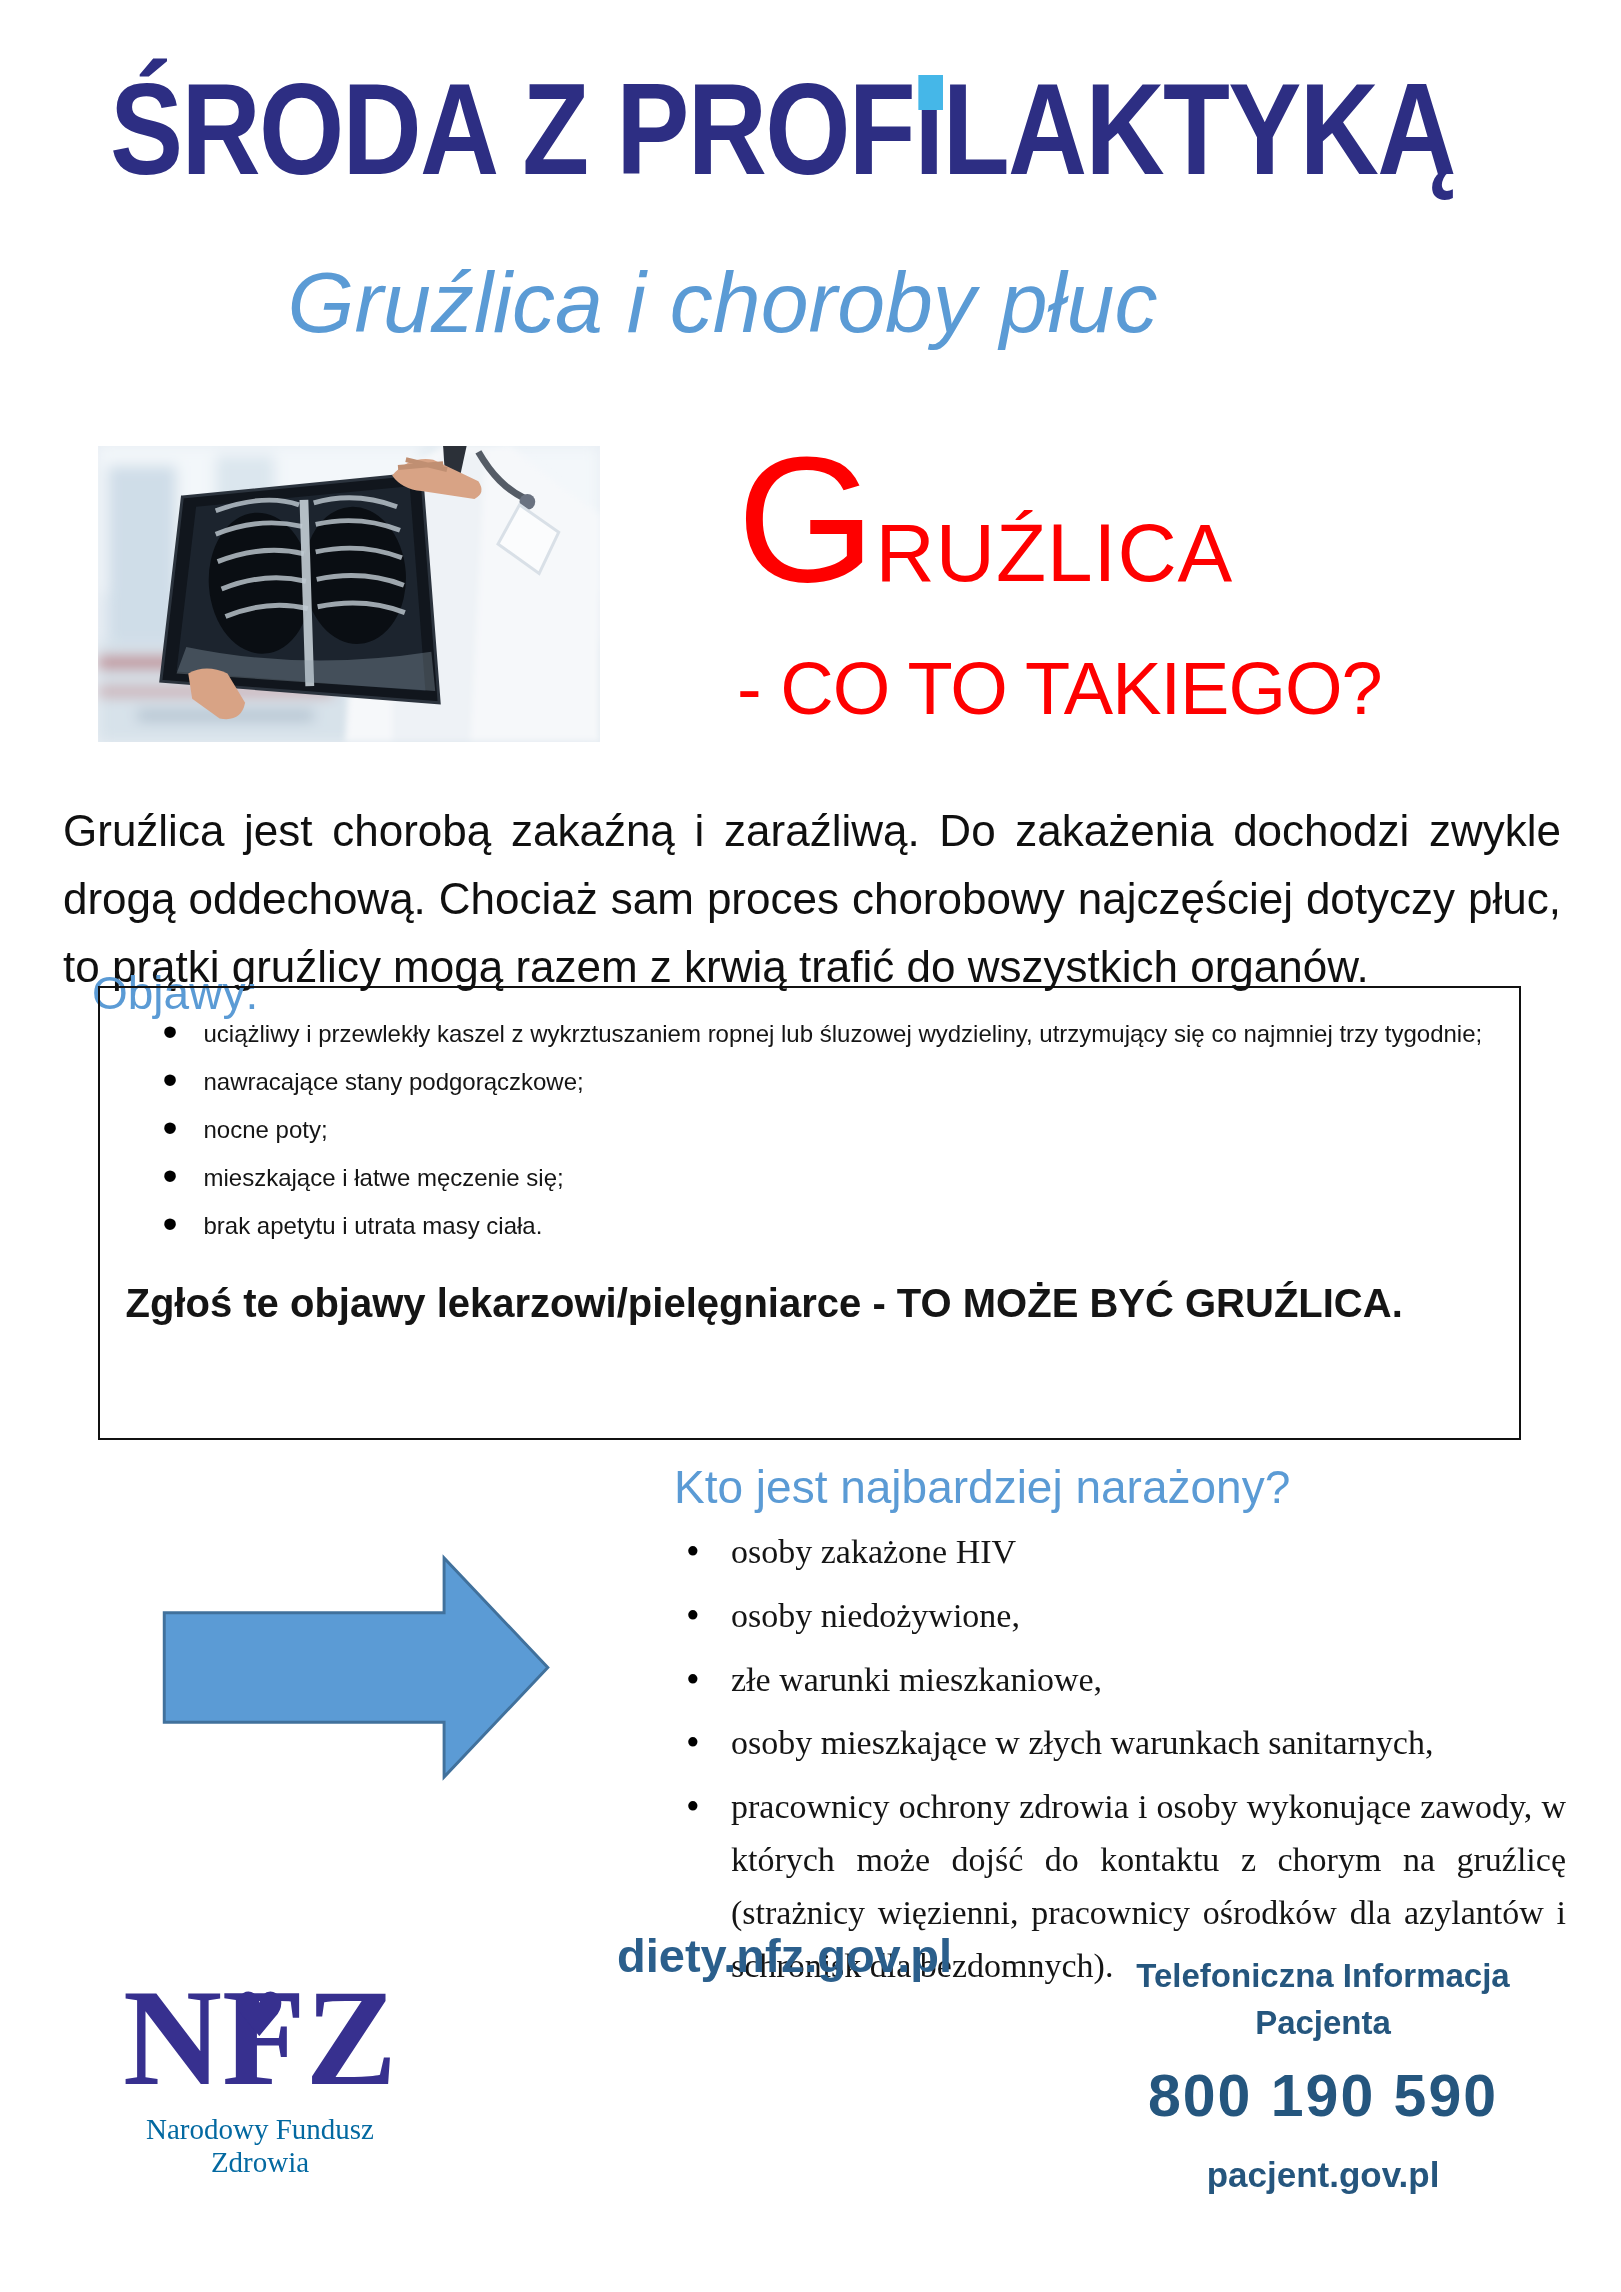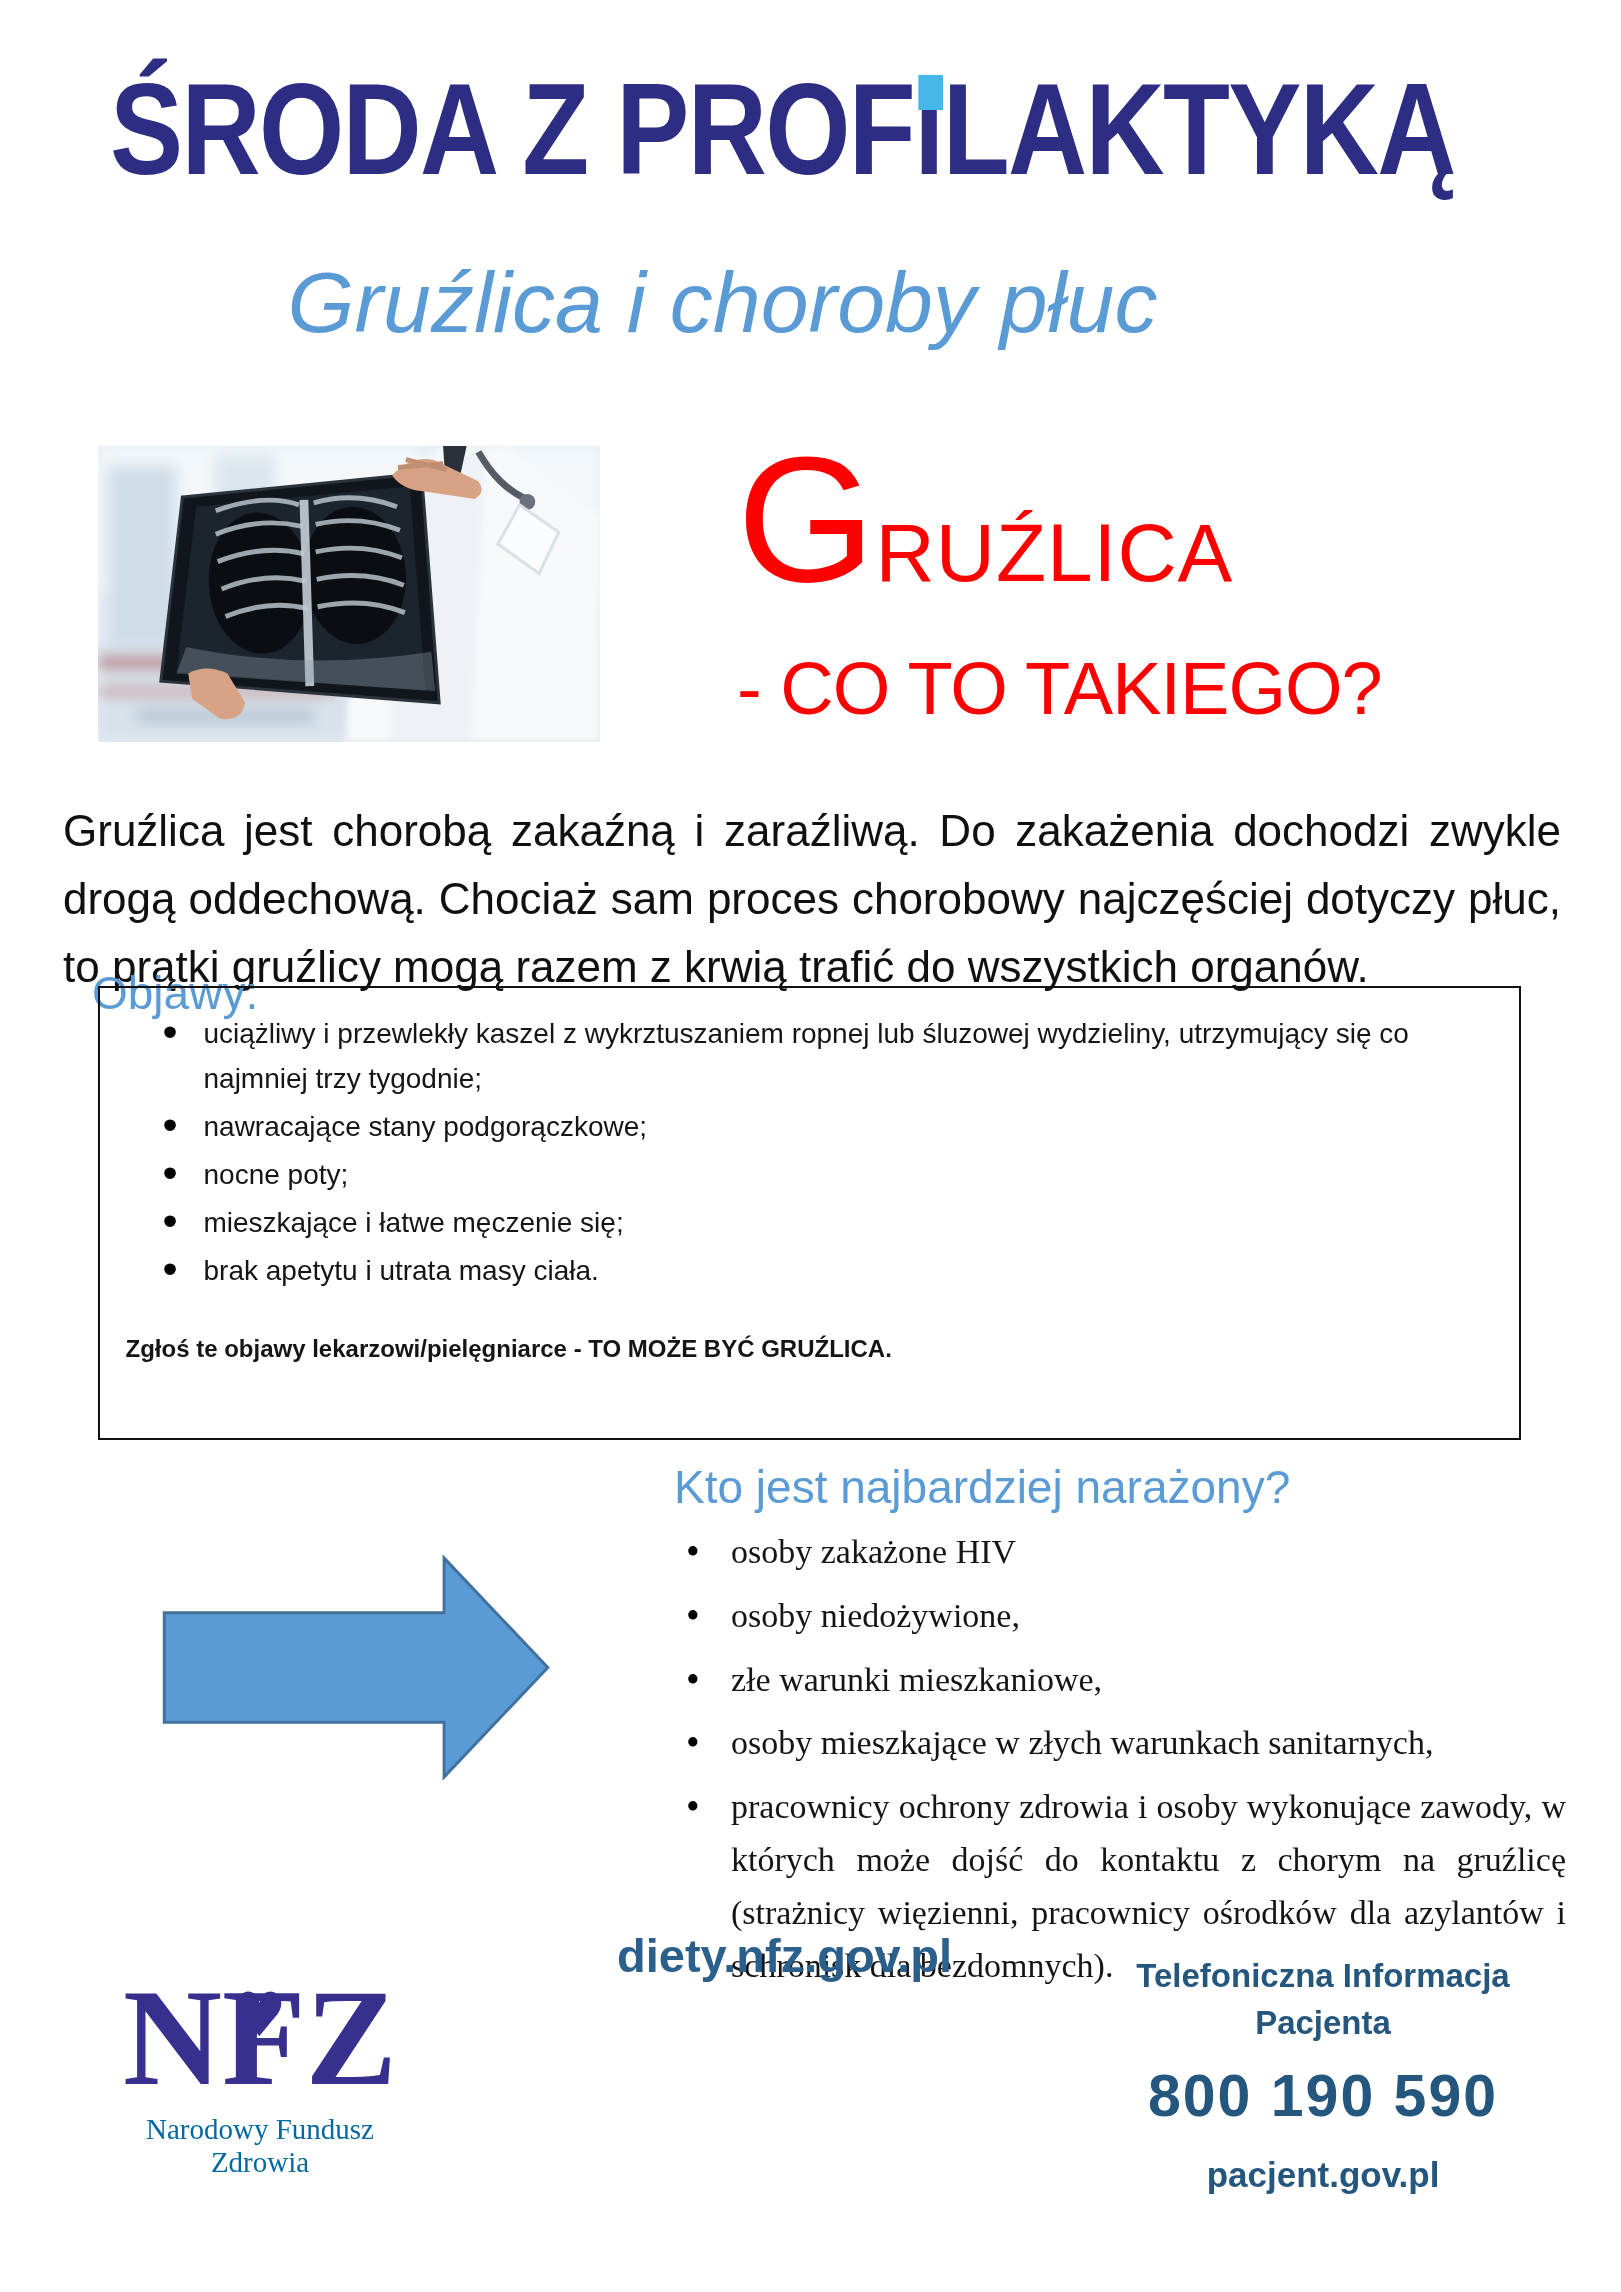--- a/index.html
+++ b/index.html
@@ -45,27 +45,27 @@
   
   .objawy-heading{left:92px;top:966px;font-size:46px;color:#5B9BD5;}
   .symptom-box{
     left:98px;top:986px;width:1368px;min-height:421px;
     border:2px solid #111;border-bottom-width:2.9px;
     padding:13.7px 25.5px 15.7px 25.5px;
   }
   .box-intro{margin:0;font-size:32px;font-weight:700;line-height:56px;text-align:justify;}
   .symptom-list{list-style:none;margin:9.8px 0 0 0;padding:0 0 0 37px;}
   .symptom-list li{
-    position:relative;padding-left:41px;font-size:28px;line-height:45px;margin-bottom:2.9px;
+    position:relative;padding-left:41px;font-size:24px;line-height:45px;margin-bottom:2.9px;
   }
   .symptom-list li::before,
   .risk-list li::before{
     content:"•";position:absolute;left:0;top:-2px;font-size:43px;color:#000;
   }
-  .box-footer{margin:33px 0 0 0;font-size:24px;font-weight:700;line-height:45px;}
+  .box-footer{margin:33px 0 0 0;font-size:40px;font-weight:700;line-height:45px;}
 
   
   .risk-heading{left:674px;top:1460px;font-size:46px;color:#5B9BD5;white-space:nowrap;}
   .arrow-shape{left:162px;top:1554px;width:390px;height:227px;}
   .risk-list{
     left:686px;top:1525px;width:880px;list-style:none;margin:0;padding:0;font-family:Liberation Serif, serif;
   }
   .risk-list li{
     position:relative;padding-left:45px;font-size:34px;line-height:53px;margin-bottom:10.8px;
   }

